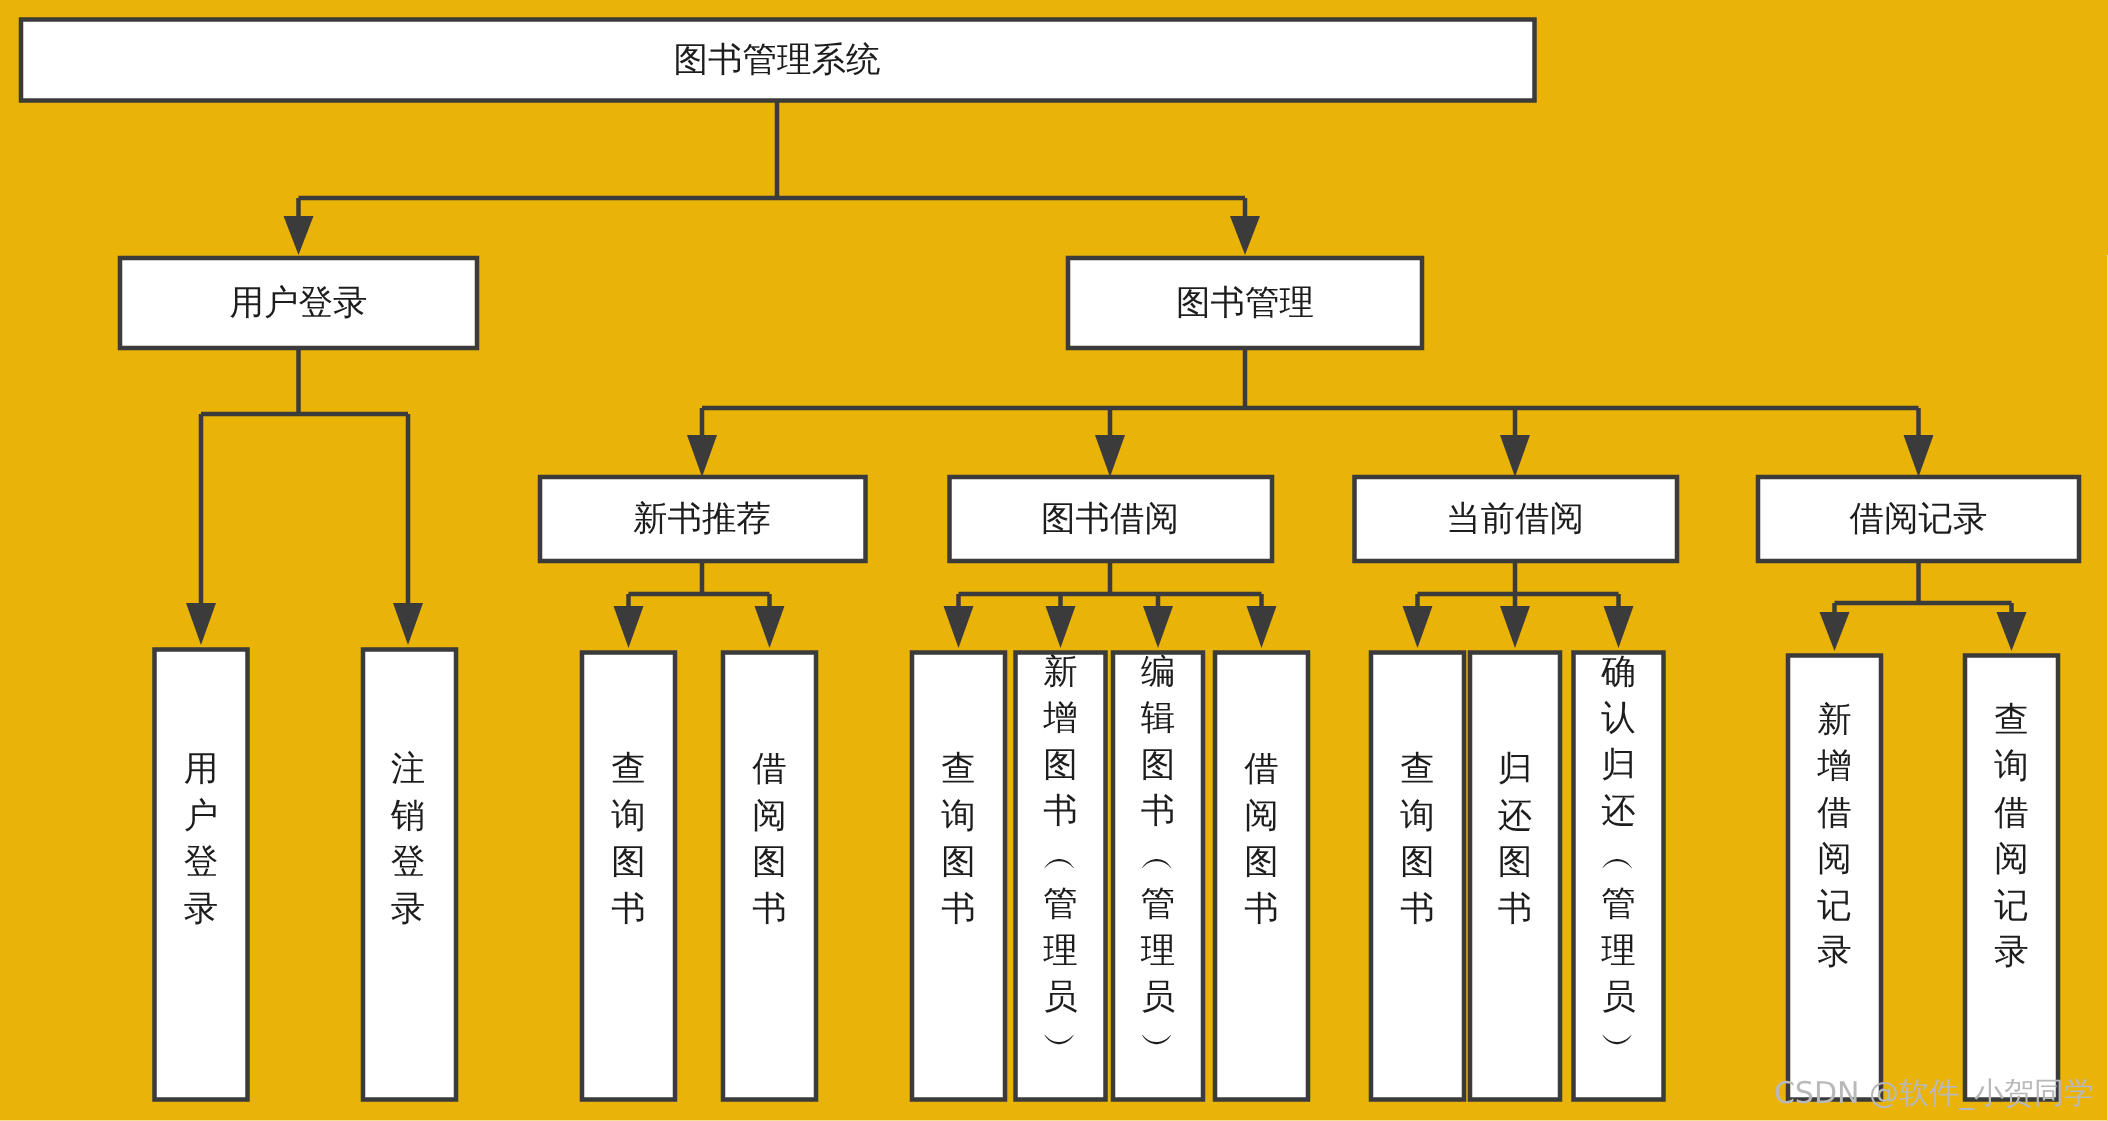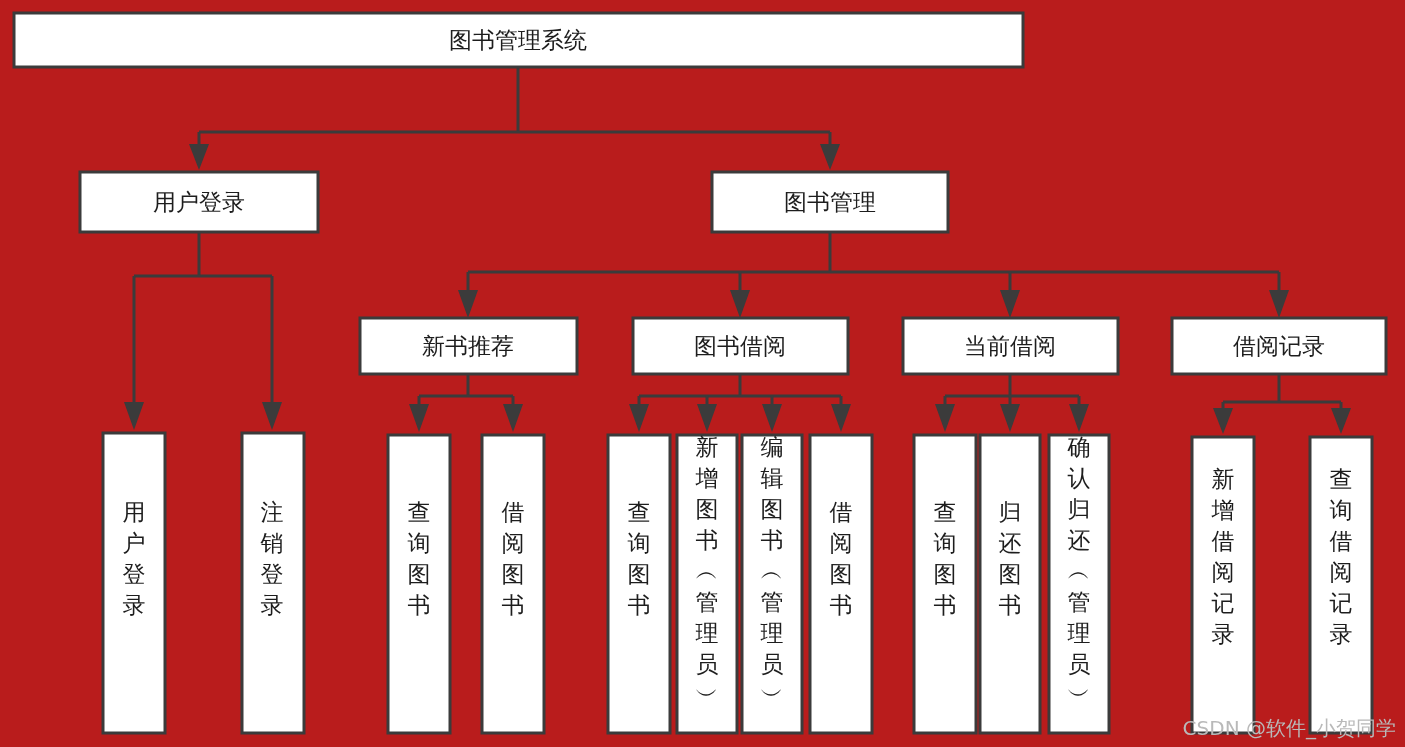--- a/index.html
+++ b/index.html
@@ -5,21 +5,21 @@
 <style>
   html, body {
     margin: 0;
     padding: 0;
     background: #ffffff;
   }
   #diagram-root {
     position: relative;
     width: 1405px;
     height: 747px;
-    background: #b91c1c;
+    background: #eab308;
     font-family: "DejaVu Sans", "Liberation Sans", sans-serif;
     overflow: hidden;
   }
   svg.diagram-canvas {
     position: absolute;
     left: 0;
     top: 0;
     width: 1405px;
     height: 747px;
     display: block;

